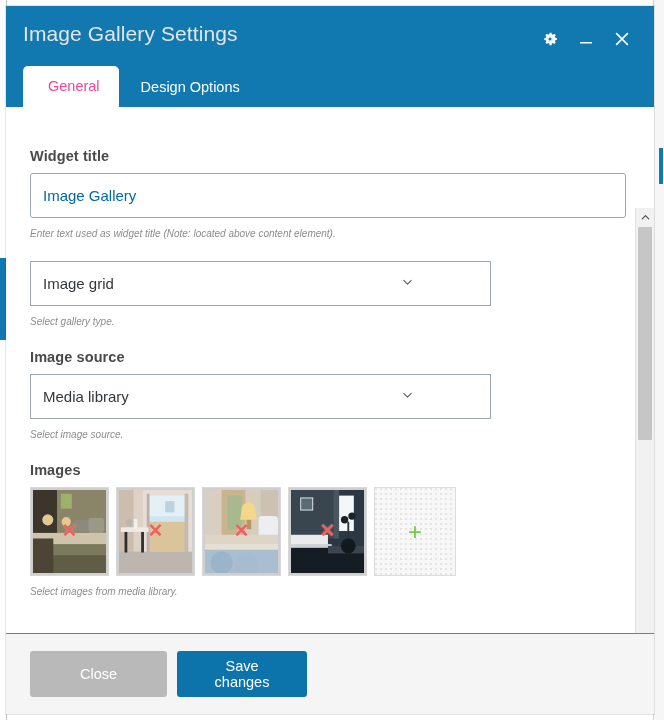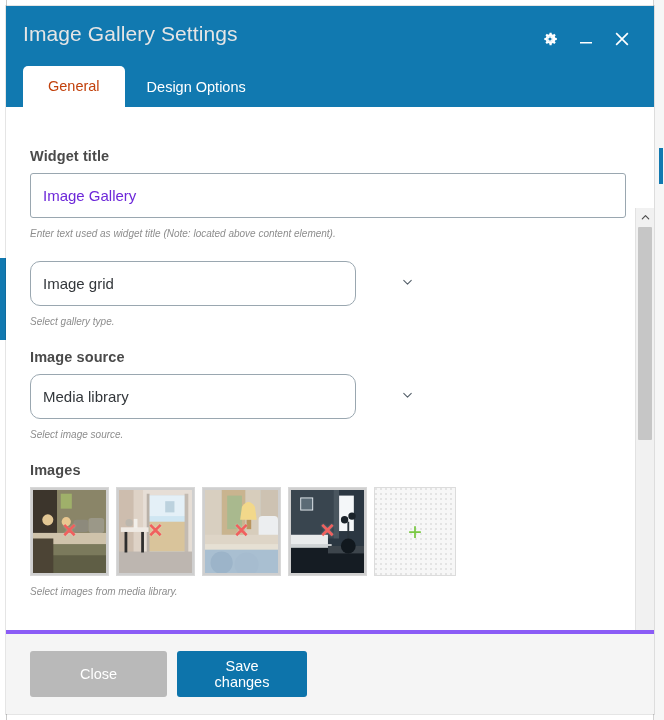--- a/index.html
+++ b/index.html
@@ -101,23 +101,23 @@
   .tab {
     padding: 10px 22px 11px 22px;
     font-size: 14.5px;
     color: #ffffff;
     cursor: pointer;
     white-space: nowrap;
     line-height: 1.2;
   }
   .tab.active {
     background: #ffffff;
-    color: #c2410c;
+    color: #ec4899;
     border-radius: 5px 5px 0 0;
-    padding: 12px 25px 12px 25px;
+    padding: 12px 19px 12px 25px;
   }
 
   
   .modal-body {
     position: absolute;
     left: 0; top: 101px;
     width: 648px;
     height: 527px;
     background: #ffffff;
     overflow: hidden;
@@ -154,36 +154,36 @@
   .text-input {
     display: block;
     box-sizing: border-box;
     width: 596px;
     height: 45px;
     border: 1px solid #9aa7b0;
     border-radius: 3px;
     background: #ffffff;
     font-size: 15px;
     font-family: "Liberation Sans", sans-serif;
-    color: #6d28d9;
+    color: #0369a1;
     padding: 0 12px;
     outline: none;
   }
 
   .select-wrap {
     position: relative;
     width: 398px;
     height: 45px;
   }
   .select-box {
     box-sizing: border-box;
-    width: 326px;
+    width: 461px;
     height: 45px;
     border: 1px solid #9aa7b0;
-    border-radius: 10px;
+    border-radius: 0;
     background: #ffffff;
     font-size: 15px;
     color: #33373b;
     display: flex;
     align-items: center;
     padding: 0 12px;
     cursor: pointer;
   }
   .select-caret {
     position: absolute;
@@ -279,21 +279,21 @@
     cursor: pointer;
   }
 
   
   .modal-footer {
     position: absolute;
     left: 0; bottom: 0;
     width: 648px;
     height: 80px;
     background: #f5f5f5;
-    border-top: 4px solid #8b5cf6;
+    border-top: 1px solid #8b5cf6;
   }
   .footer-btns {
     position: absolute;
     left: 24px; top: 17px;
     display: flex;
     gap: 10px;
   }
   .btn {
     border: none;
     border-radius: 3px;

